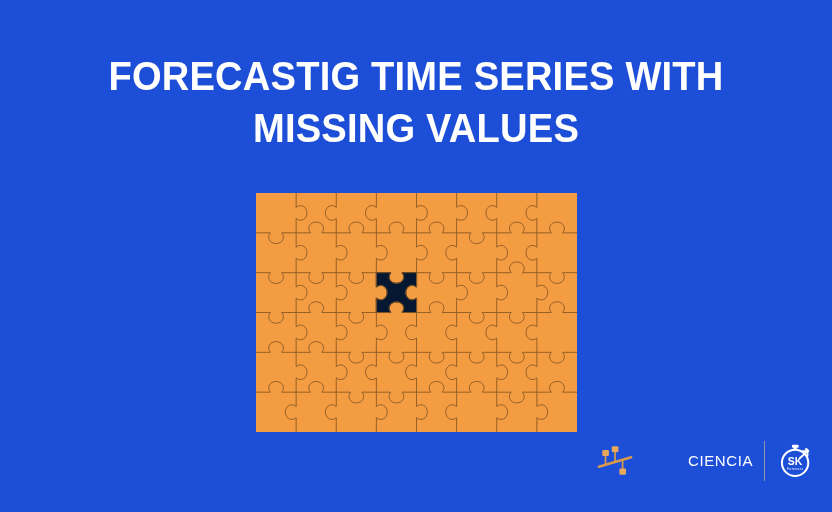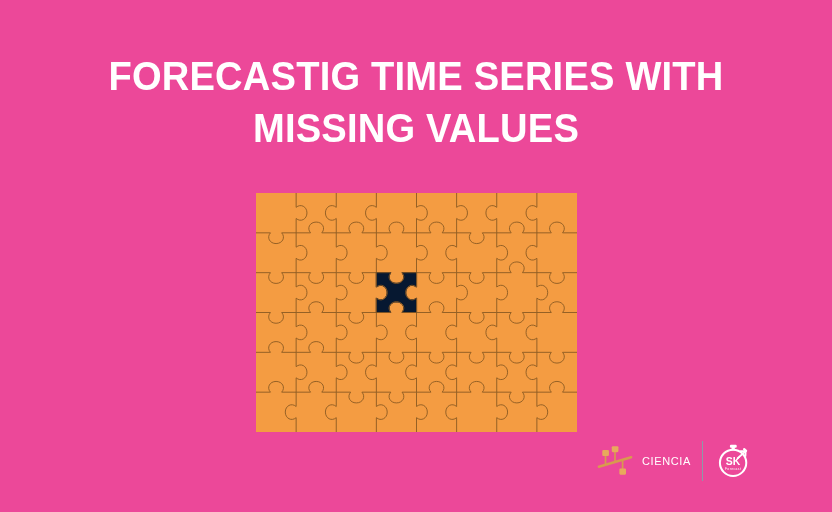--- a/index.html
+++ b/index.html
@@ -75,44 +75,45 @@
   #logo-wordmark {
     margin-left: 8px;
     flex: 0 0 auto;
     display: flex;
     flex-direction: column;
     justify-content: center;
   }
   .logo-word {
     color: #ffffff;
     font-family: "Liberation Sans", sans-serif;
-    font-size: 11px;
+    font-size: 15px;
     font-weight: normal;
     line-height: 20px;
     letter-spacing: 0.6px;
     white-space: nowrap;
+    margin-left: 46px;
   }
   #logo-divider {
     width: 1px;
     height: 40px;
     background: #8e98a8;
     margin-left: 11px;
     margin-right: 11px;
     flex: 0 0 auto;
   }
   #sk-badge {
     width: 40px;
     height: 40px;
     flex: 0 0 auto;
   }
 </style>
 </head>
 <body>
 
-<div id="slide" style="background: #ec4899;">
+<div id="slide" style="background: #1d4ed8;">
 
   <div id="title-block">
     <span class="title-line">FORECASTIG TIME SERIES WITH</span>
     <span class="title-line">MISSING VALUES</span>
   </div>
 
   <div id="puzzle-wrap">
     <svg id="puzzle-svg" viewBox="0 0 320 240" preserveAspectRatio="none">
       <defs>
         <clipPath id="board-clip">

